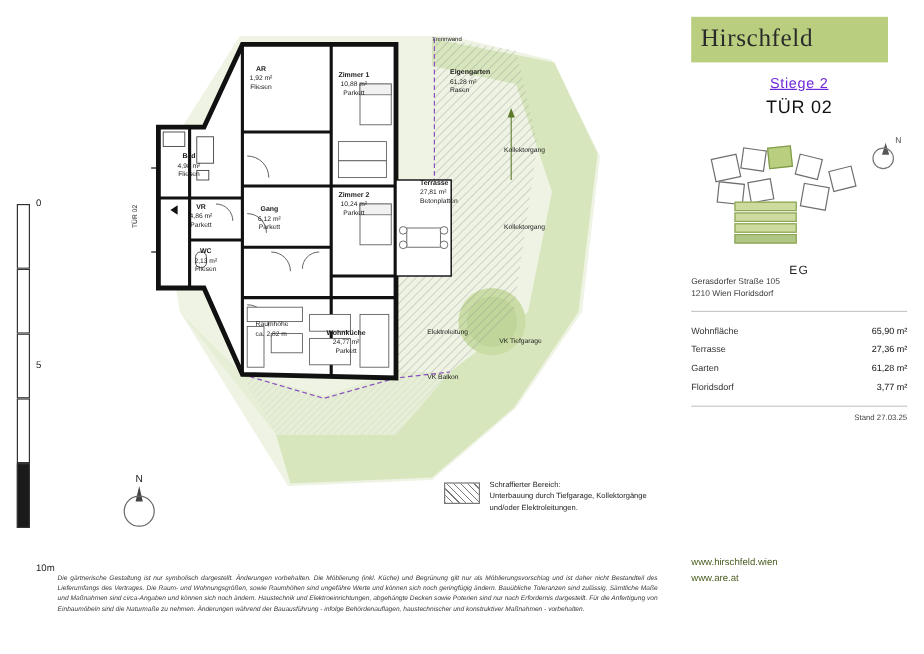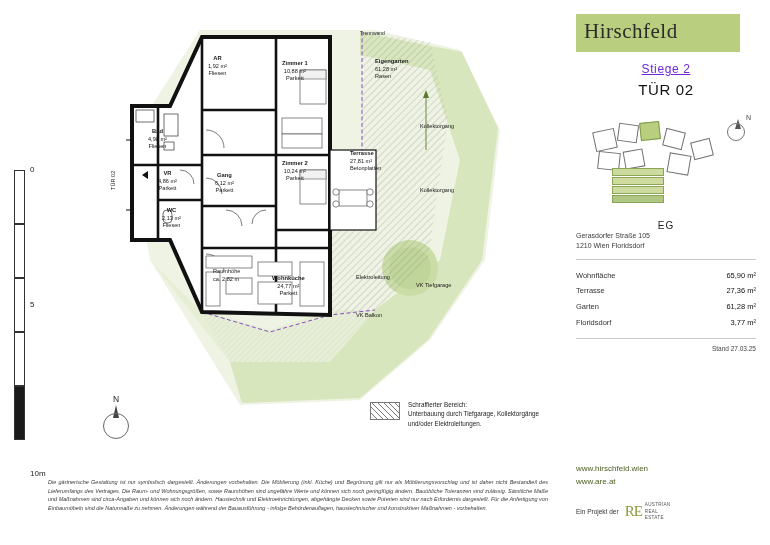--- a/index.html
+++ b/index.html
@@ -418,26 +418,15 @@
       </div>
     </div>
 
     <div class="stand">Stand 27.03.25</div>
 
     <div class="footer-links">
       <div>www.hirschfeld.wien</div>
       <div>www.are.at</div>
     </div>
 
-    <div class="projekt">
-      <span class="ptxt">Ein Projekt der</span>
-      <span class="re-logo">
-        <span class="re">RE</span>
-        <span class="relines">
-          <span style="display:block">AUSTRIAN</span>
-          <span style="display:block">REAL</span>
-          <span style="display:block">ESTATE</span>
-        </span>
-      </span>
-    </div>
   </div>
 
 </div>
 
 </body></html>

